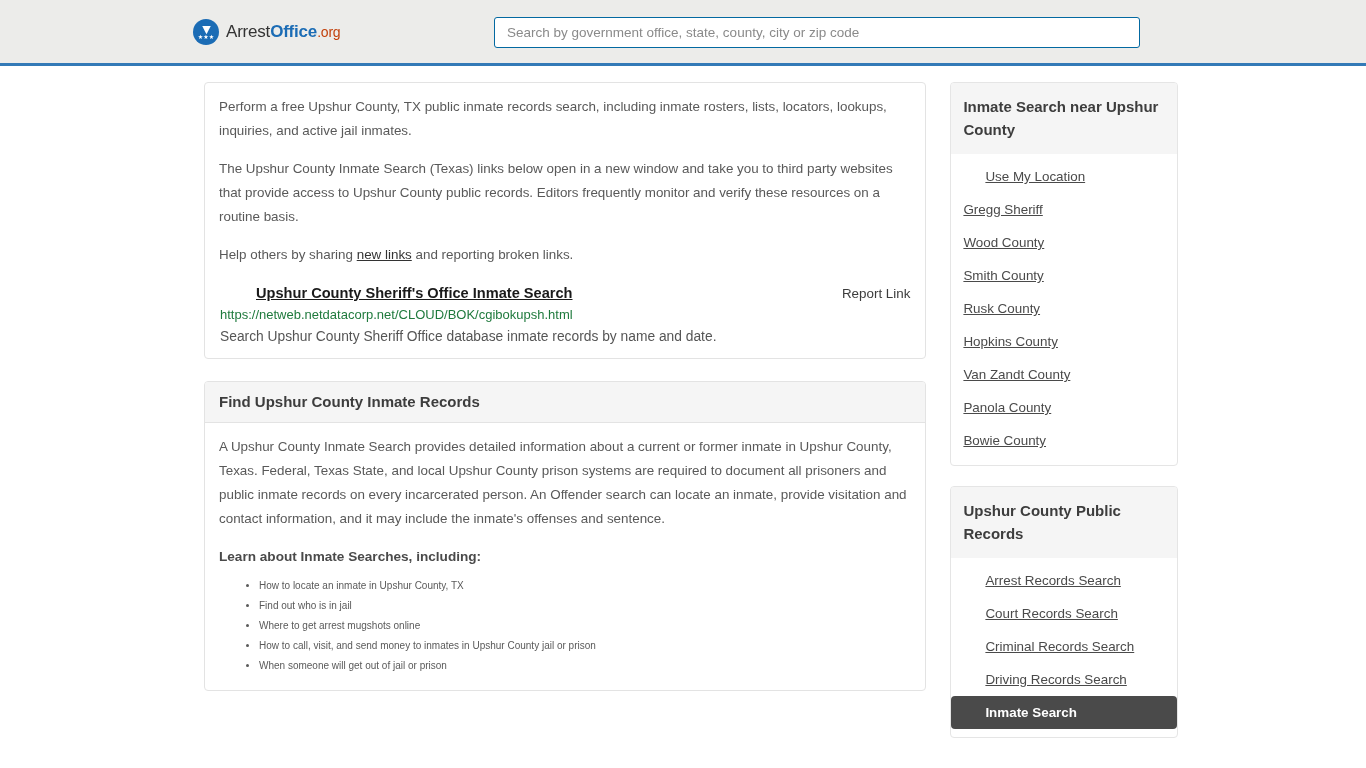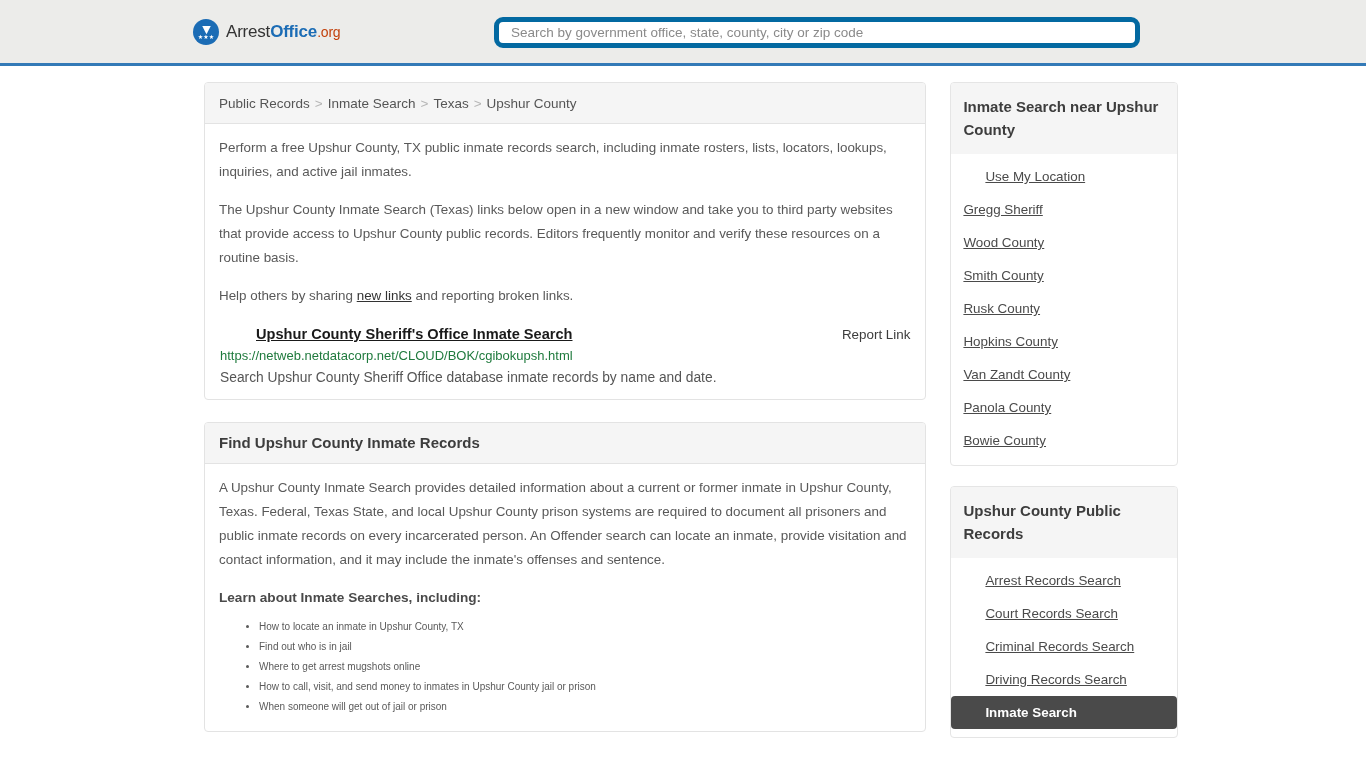--- a/index.html
+++ b/index.html
@@ -60,22 +60,22 @@
 
   .search-wrap {
     position: absolute;
     left: 494px;
     top: 17px;
     width: 646px;
     height: 31px;
   }
   .search-input {
     width: 100%; height: 100%;
-    border: 5px solid #0369a1;
-    border-radius: 9px;
+    border: 1px solid #0369a1;
+    border-radius: 3px;
     background: #fff;
     padding: 0 12px;
     font-size: 13.5px;
     color: #333;
     font-family: "Liberation Sans", sans-serif;
     outline: none;
   }
   .search-input::placeholder { color: #8a8a8a; }
 
   
@@ -239,25 +239,20 @@
 
 <div class="page">
   <div class="container">
 
 
     <div class="cols">
 
       <div class="main-col">
 
         <div class="panel">
-          <div class="panel-head">
-            <span class="crumbs">
-              <a href="#">Public Records</a><span class="sep">&gt;</span><a href="#">Inmate Search</a><span class="sep">&gt;</span><a href="#">Texas</a><span class="sep">&gt;</span><a href="#">Upshur County</a>
-            </span>
-          </div>
           <div class="panel-body">
             <p class="txt">Perform a free Upshur County, TX public inmate records search, including inmate rosters, lists, locators, lookups, inquiries, and active jail inmates.</p>
             <p class="txt">The Upshur County Inmate Search (Texas) links below open in a new window and take you to third party websites that provide access to Upshur County public records. Editors frequently monitor and verify these resources on a routine basis.</p>
             <p class="txt"><span>Help others by sharing </span><a href="#">new links</a><span> and reporting broken links.</span></p>
 
             <div class="result">
               <div class="result-row">
                 <a class="result-title" href="#">Upshur County Sheriff's Office Inmate Search</a>
                 <a class="result-report" href="#">Report Link</a>
               </div>

